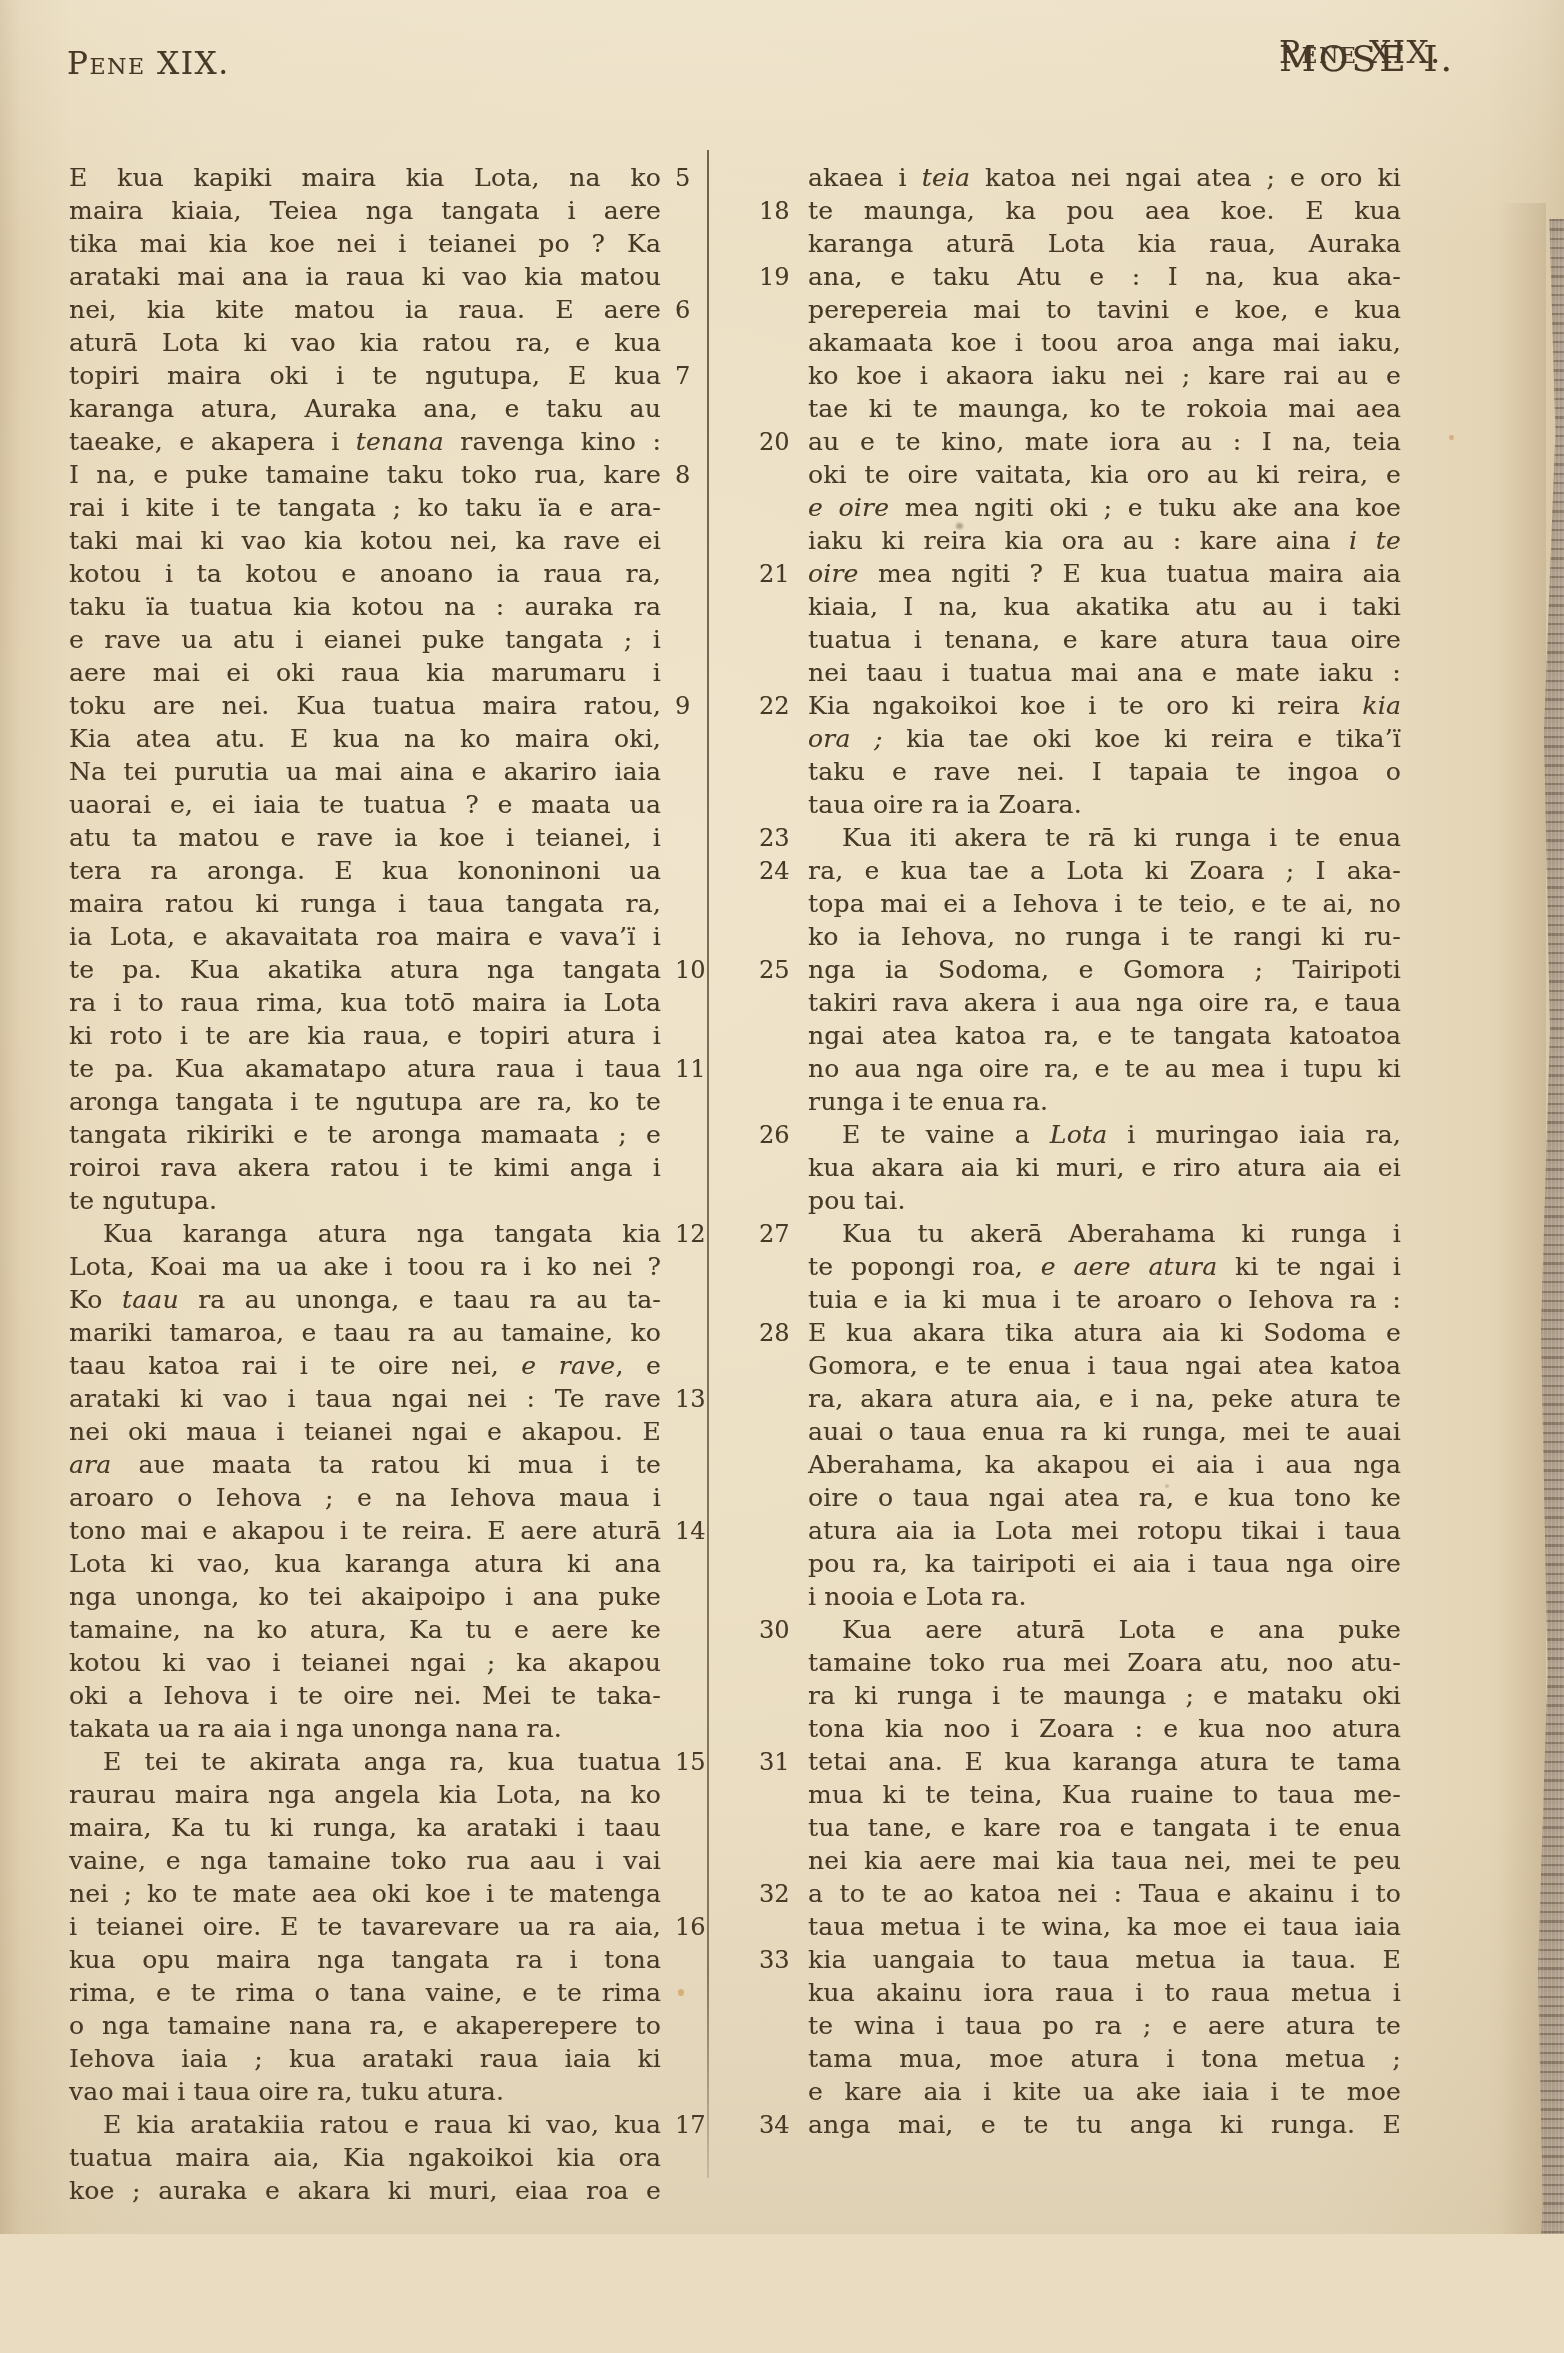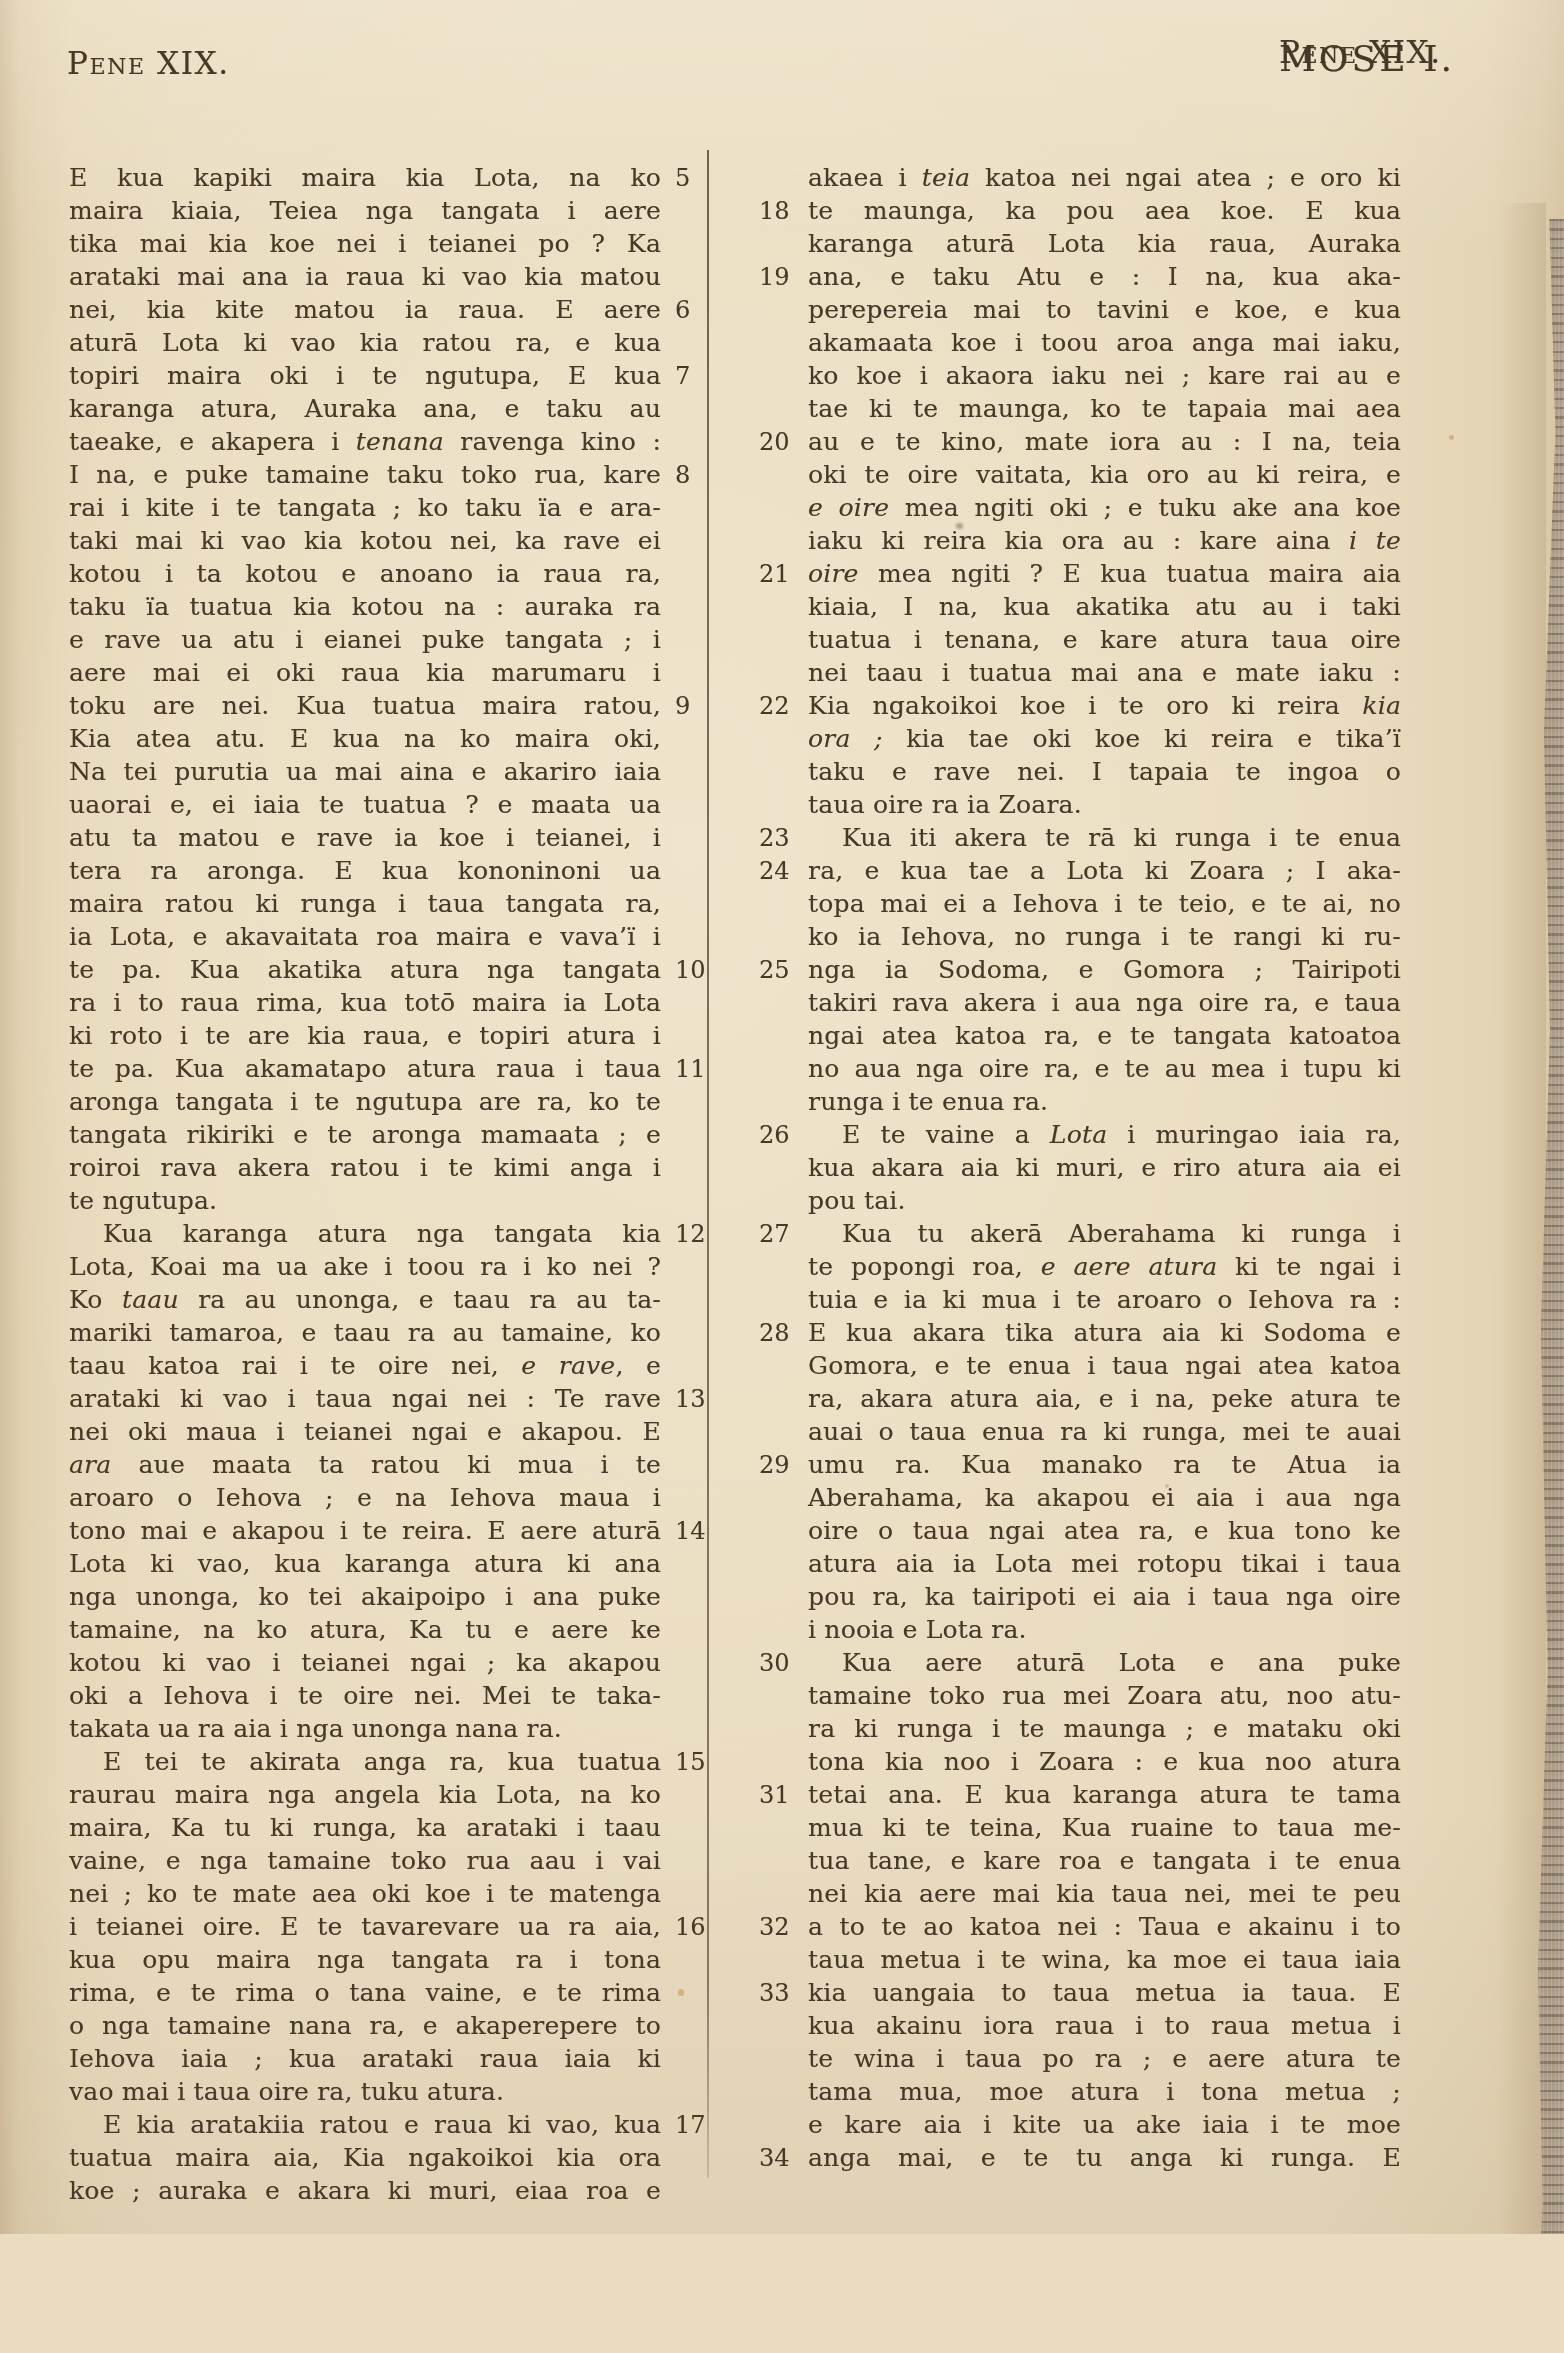--- a/index.html
+++ b/index.html
@@ -350,21 +350,21 @@
       <div class="line">
         <span class="vnum"></span>
         <div class="txt">akamaata koe i toou aroa anga mai iaku,</div>
       </div>
       <div class="line">
         <span class="vnum"></span>
         <div class="txt">ko koe i akaora iaku nei ;  kare rai au e</div>
       </div>
       <div class="line">
         <span class="vnum"></span>
-        <div class="txt">tae ki te maunga, ko te tapaia mai aea</div>
+        <div class="txt">tae ki te maunga, ko te rokoia mai aea</div>
       </div>
       <div class="line">
         <span class="vnum">20</span>
         <div class="txt">au e te kino, mate iora au :   I na, teia</div>
       </div>
       <div class="line">
         <span class="vnum"></span>
         <div class="txt">oki te oire vaitata, kia oro au ki reira, e</div>
       </div>
       <div class="line">
@@ -475,24 +475,20 @@
         <span class="vnum"></span>
         <div class="txt">Gomora, e te enua i taua ngai atea katoa</div>
       </div>
       <div class="line">
         <span class="vnum"></span>
         <div class="txt">ra, akara atura aia, e i na, peke atura te</div>
       </div>
       <div class="line">
         <span class="vnum"></span>
         <div class="txt">auai o taua enua ra ki runga, mei te auai</div>
-      </div>
-      <div class="line">
-        <span class="vnum">29</span>
-        <div class="txt">umu ra.  Kua manako ra te Atua ia</div>
       </div>
       <div class="line">
         <span class="vnum"></span>
         <div class="txt">Aberahama, ka akapou ei aia i aua nga</div>
       </div>
       <div class="line">
         <span class="vnum"></span>
         <div class="txt">oire o taua ngai atea ra, e kua tono ke</div>
       </div>
       <div class="line">

